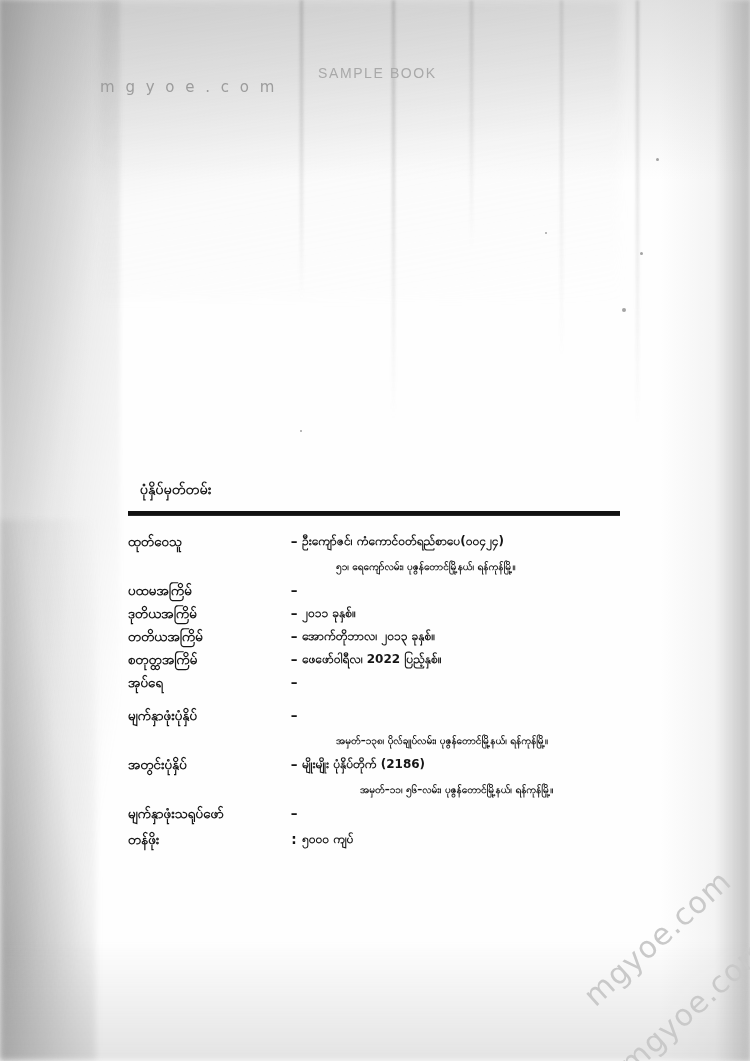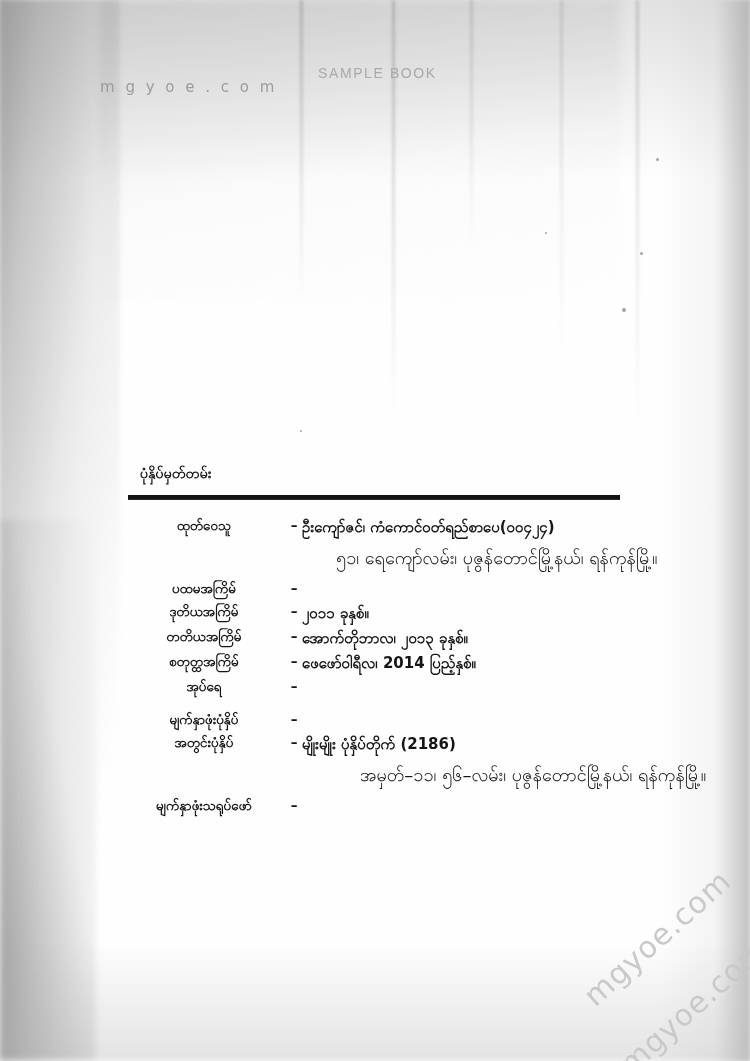--- a/index.html
+++ b/index.html
@@ -111,21 +111,21 @@
     white-space: nowrap;
     font-family: "DejaVu Sans", sans-serif;
   }
   .wm-diag.one { left: 600px; top: 978px; }
   .wm-diag.two { left: 636px; top: 1046px; }
 
   
   .imprint {
     position: absolute;
     left: 128px;
-    top: 464px;
+    top: 480px;
     width: 500px;
     color: #151515;
   }
   .imprint-title {
     font-size: 14px;
     font-weight: bold;
     margin-left: 12px;
     margin-bottom: 10px;
     letter-spacing: 0.2px;
   }
@@ -137,41 +137,41 @@
     box-shadow: 0 1px 0 #2a2a2a;
   }
 
   .row {
     display: flex;
     align-items: flex-start;
     margin-bottom: 3px;
   }
   .lbl {
     width: 152px;
-    text-align: center;
+    text-align: left;
     font-size: 13.5px;
     font-weight: bold;
     padding-right: 6px;
     white-space: nowrap;
   }
   .dash {
     width: 16px;
     text-align: center;
     font-size: 13.5px;
     font-weight: bold;
   }
   .val {
     flex: 1;
-    font-size: 15px;
+    font-size: 12px;
     font-weight: bold;
     white-space: nowrap;
   }
   .sub {
-    font-size: 18px;
-    font-weight: normal;
+    font-size: 10px;
+    font-weight: bold;
     margin: 7px 0 7px 208px;
     white-space: nowrap;
   }
   .row.gap { margin-bottom: 13px; }
   .lbl.wide { width: 152px; }
 </style>
 </head>
 <body>
 
 <div id="page">
@@ -224,40 +224,46 @@
 
     <div class="row">
       <div class="lbl">တတိယအကြိမ်</div>
       <div class="dash">–</div>
       <div class="val">အောက်တိုဘာလ၊ ၂၀၁၃ ခုနှစ်။</div>
     </div>
 
     <div class="row">
       <div class="lbl">စတုတ္ထအကြိမ်</div>
       <div class="dash">–</div>
-      <div class="val">ဖေဖော်ဝါရီလ၊ 2014 ပြည့်နှစ်။</div>
+      <div class="val">ဖေဖော်ဝါရီလ၊ 2022 ပြည့်နှစ်။</div>
     </div>
 
     <div class="row gap">
       <div class="lbl">အုပ်ရေ</div>
       <div class="dash">–</div>
     </div>
 
     <div class="row">
       <div class="lbl wide">မျက်နှာဖုံးပုံနှိပ်</div>
       <div class="dash">–</div>
     </div>
+    <div class="sub">အမှတ်–၁၃၈၊ ပိုလ်ချုပ်လမ်း၊ ပုဇွန်တောင်မြို့နယ်၊ ရန်ကုန်မြို့။</div>
 
     <div class="row">
       <div class="lbl">အတွင်းပုံနှိပ်</div>
       <div class="dash">–</div>
       <div class="val">မျိုးမျိုး ပုံနှိပ်တိုက် (2186)</div>
     </div>
     <div class="sub" style="margin-left:232px;">အမှတ်–၁၁၊ ၅၆–လမ်း၊ ပုဇွန်တောင်မြို့နယ်၊ ရန်ကုန်မြို့။</div>
 
     <div class="row">
       <div class="lbl">မျက်နှာဖုံးသရုပ်ဖော်</div>
       <div class="dash">–</div>
     </div>
 
+    <div class="row" style="margin-top:6px;">
+      <div class="lbl">တန်ဖိုး</div>
+      <div class="dash">:</div>
+      <div class="val">၅၀၀၀ ကျပ်</div>
+    </div>
   </div>
 
 </div>
 
 </body></html>

